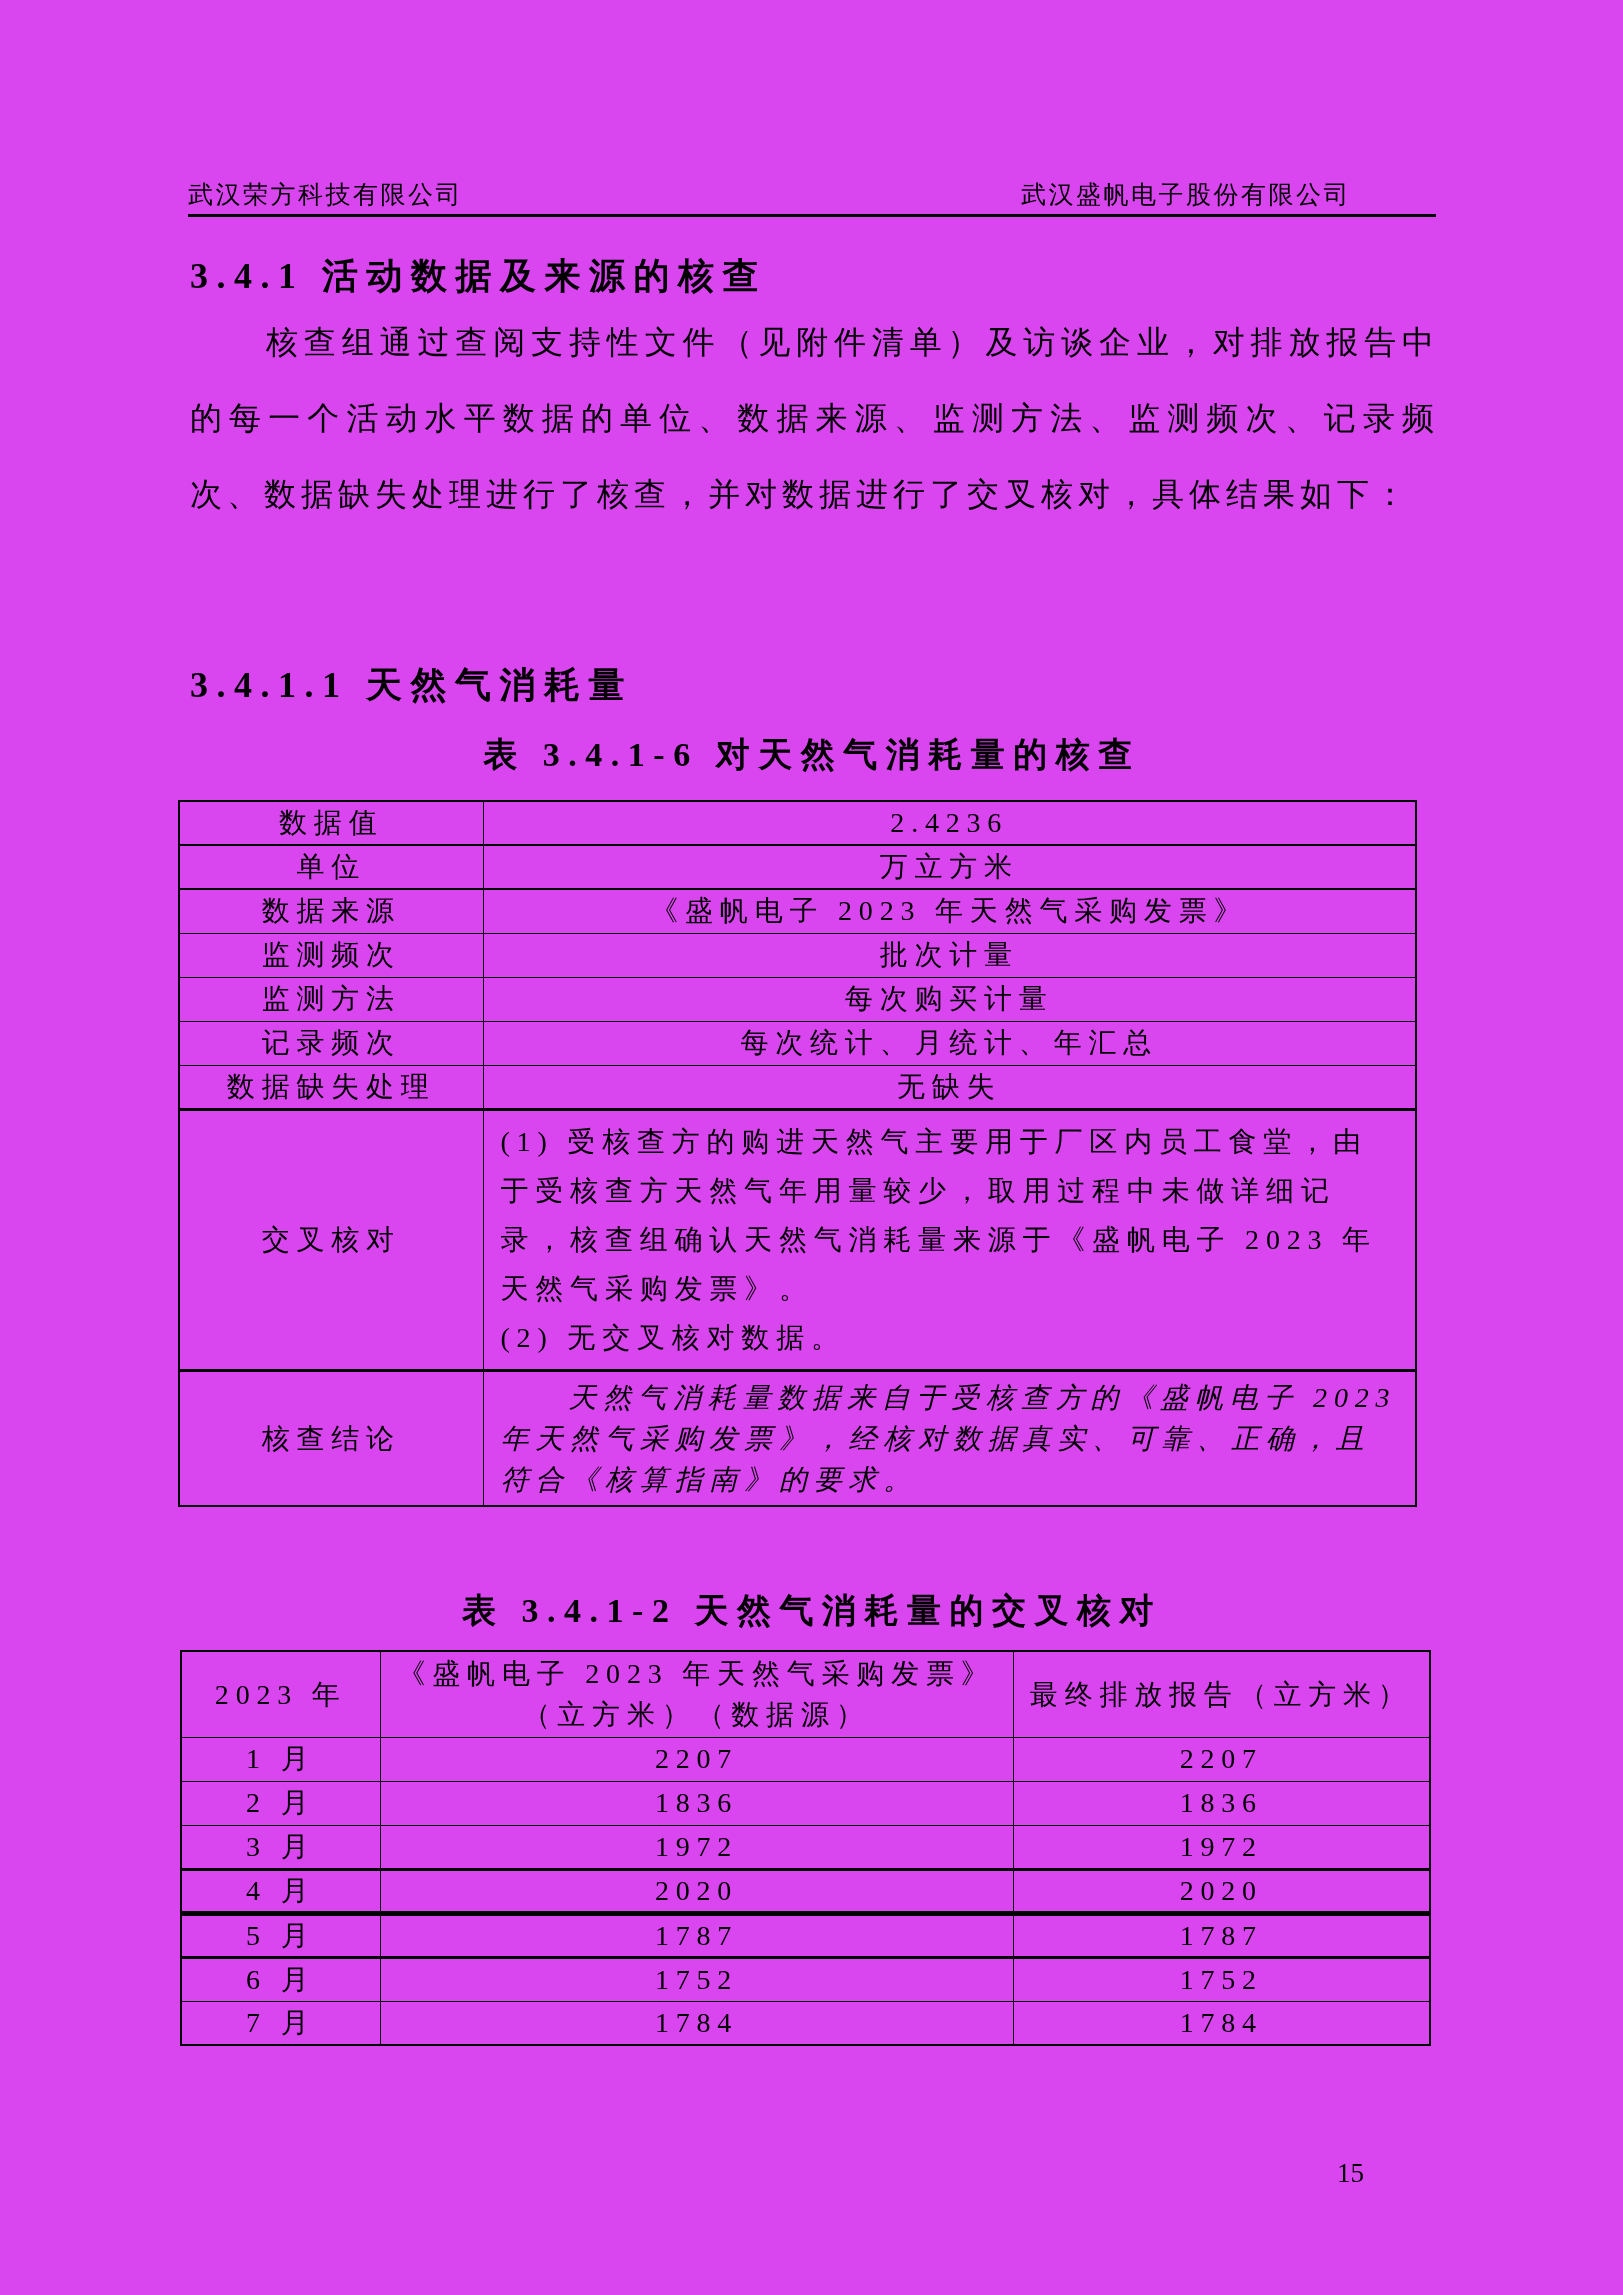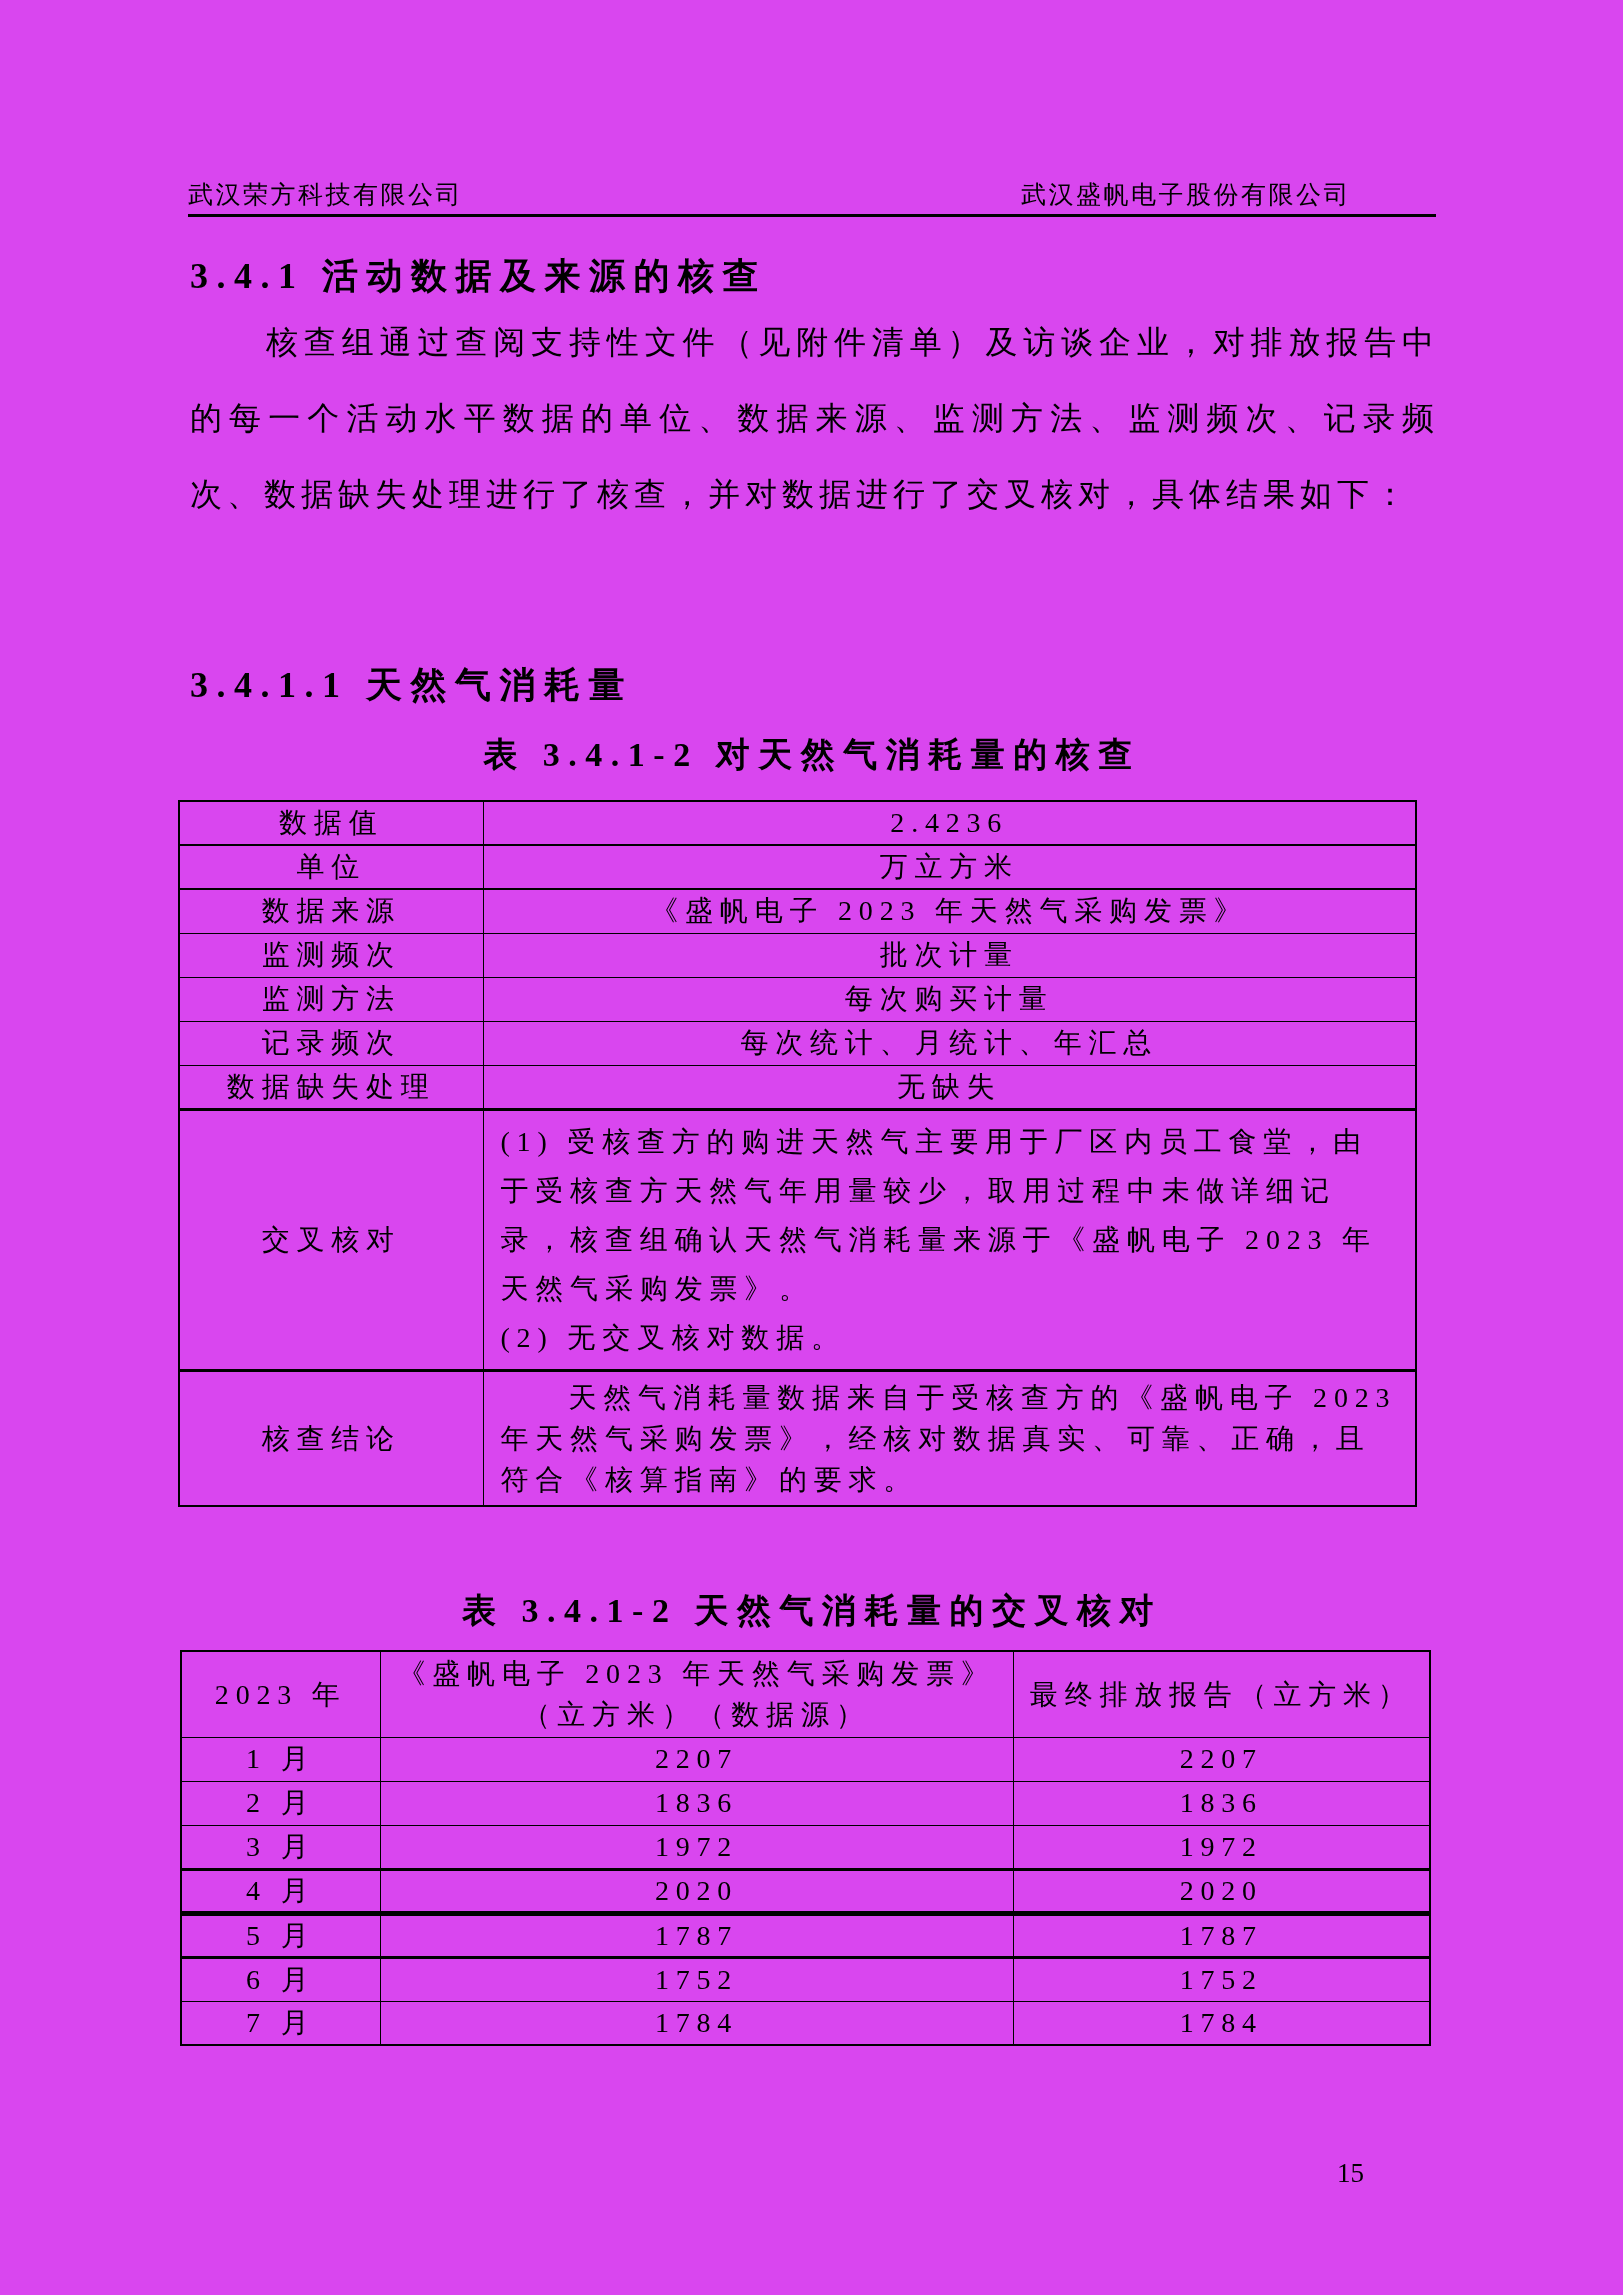--- a/index.html
+++ b/index.html
@@ -81,21 +81,21 @@
   .t1 tr.r-missing td { border-bottom-width: 3.4px; }
   .t1 tr.r-cross { height: 206px; }
   .t1 tr.r-cross td { border-bottom-width: 3.4px; }
   .t1 tr.r-concl { height: 127px; }
   .t1 td.val-left {
     text-align: left;
     padding: 6.8px 17px;
     line-height: 49px;
   }
   .t1 tr.r-concl td.val-left { line-height: 41px; padding: 5px 17px; }
-  .t1 .indent2 { text-indent: 68px; }
+  .t1 .indent2 { text-indent: 68px; font-style: italic; }
 
   .t2 {
     position: absolute;
     left: 180px; top: 1650px; width: 1248px;
     font-size: 28px; letter-spacing: 6.8px;
     border: 2.5px solid #000;
   }
   .t2 th, .t2 td { text-align: center; }
   .t2 thead tr { height: 86px; }
   .t2 thead th { line-height: 41px; padding: 0 6.8px; }
@@ -121,21 +121,21 @@
     <span class="right-name">武汉盛帆电子股份有限公司</span>
   </div>
   <div class="header-rule"></div>
 
   <div class="h1">3.4.1 活动数据及来源的核查</div>
 
   <div class="para">核查组通过查阅支持性文件（见附件清单）及访谈企业，对排放报告中的每一个活动水平数据的单位、数据来源、监测方法、监测频次、记录频次、数据缺失处理进行了核查，并对数据进行了交叉核对，具体结果如下：</div>
 
   <div class="h2">3.4.1.1 天然气消耗量</div>
 
-  <div class="tbl-title t1-title">表 3.4.1-2 对天然气消耗量的核查</div>
+  <div class="tbl-title t1-title">表 3.4.1-6 对天然气消耗量的核查</div>
 
   <table class="t1">
     <colgroup>
         <col style="width:304px">
         <col style="width:933px">
       </colgroup>
     <tbody>
       <tr class="r-simple">
         <td>数据值</td>
         <td>2.4236</td>

